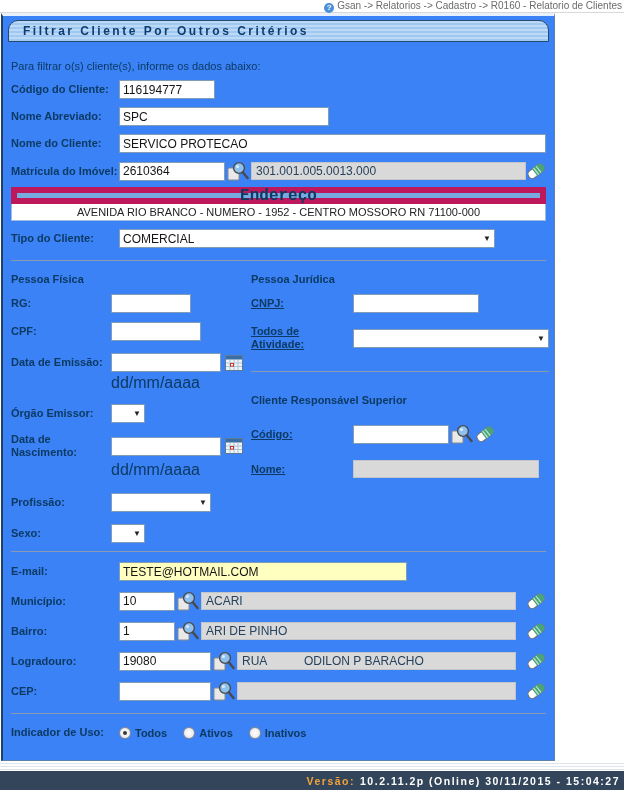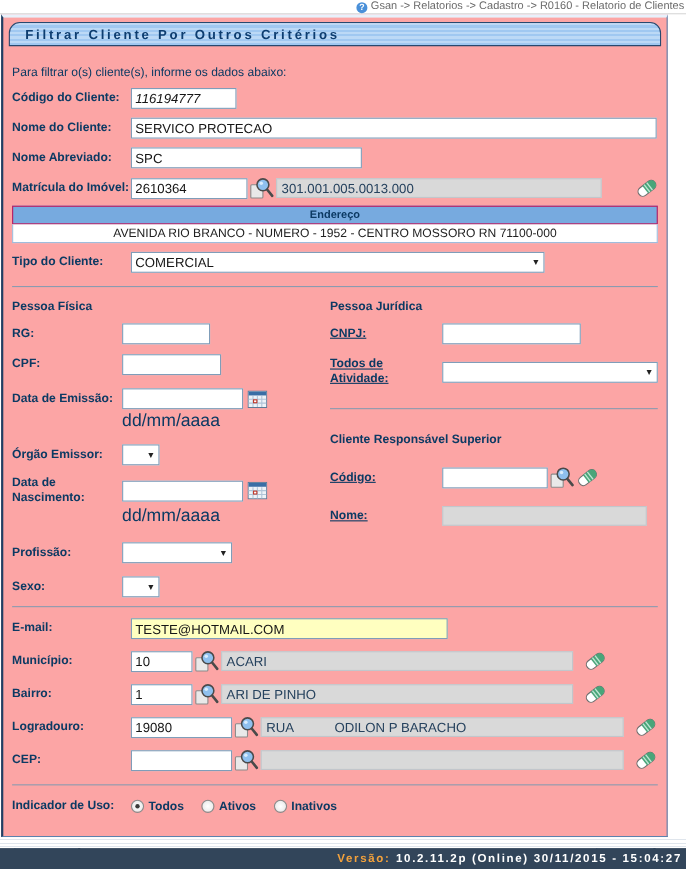--- a/index.html
+++ b/index.html
@@ -9,22 +9,22 @@
   
   .topbar { position:absolute; top:0; left:0; right:0; height:13px; background:#fff;
     display:flex; align-items:center; justify-content:flex-end; padding-right:2px;
     border-bottom:1px solid #d8d8d8; }
   .crumb { font-size:10px; color:#6b6b6b; white-space:nowrap; }
   .help-ic { display:inline-block; width:10px; height:10px; border-radius:50%;
     background:#4a90d9; color:#fff; font-size:8px; font-weight:bold; text-align:center;
     line-height:10px; margin-right:3px; vertical-align:-1px; }
 
   
-  .frame { position:absolute; top:13px; left:1px; width:606px; height:748px;
-    background:#fca5a5; border-left:2px solid #1f4064; border-right:1px solid #5b82ad;
+  .frame { position:absolute; top:13px; left:1px; width:554px; height:748px;
+    background:#3b82f6; border-left:2px solid #1f4064; border-right:1px solid #5b82ad;
     border-top:3px solid #e8f1fb; border-bottom:1px solid #5b82ad; }
 
   .titlebar { margin:4px 5px 0 5px; height:22px; border:1px solid #27496f;
     border-radius:10px 10px 0 0; display:flex; align-items:center; padding-left:14px;
     background:repeating-linear-gradient(180deg,#bcd9f6 0 2px,#a0c8f1 2px 4px); }
   .titlebar span { font-size:12px; font-weight:bold; letter-spacing:2.5px; color:#0d3d70; }
 
   .content { padding:0 8px; }
   .intro { margin-top:18px; font-size:11px; color:#0c3a63; }
 
@@ -35,23 +35,23 @@
   .ro { height:18px; background:#d9d9d9; border:1px solid #c2c6cb; font-size:12px;
     color:#26425e; padding:2px 4px; display:flex; align-items:center; overflow:hidden; white-space:nowrap; }
   .sel { height:19px; border:1px solid #7f9db9; background:#fff; display:flex;
     align-items:center; font-size:12px; color:#151515; padding:0 3px; position:relative; }
   .sel .arrow { position:absolute; right:3px; font-size:8px; color:#222; }
 
   .icbtn { display:inline-flex; cursor:pointer; }
   .mag { margin:0 2px; }
   .ers { margin-left:10px; }
 
-  .tbl-head { margin-top:6px; height:17px; background:#77aadf; border:1px solid #be185d;
-    display:flex; align-items:center; justify-content:center; font-size:10px;
-    font-weight:bold; color:#0c3a63; }
+  .tbl-head { margin-top:6px; height:17px; background:#77aadf; border:6px solid #be185d;
+    display:flex; align-items:center; justify-content:center; font-size:16px;
+    font-weight:bold; color:#0c3a63;font-family:Liberation Mono, monospace; }
   .tbl-row { height:17px; background:#fff; border:1px solid #9fbcdc; border-top:none;
     display:flex; align-items:center; justify-content:center; font-size:11px; color:#222; }
 
   .hr { border-top:1px solid #8a9bb0; margin-top:12px; }
 
   .cols { display:flex; margin-top:4px;justify-content:space-between; }
   .colL { width:300px; }
   .colR { flex:1; padding-left:8px; }
   .sect-h { font-size:11px; font-weight:bold; color:#0c3a63; margin-top:8px; }
   .prow { display:flex; align-items:center; margin-top:9px; }
@@ -118,31 +118,31 @@
 <div class="frame">
   <div class="titlebar">
     <span>Filtrar Cliente Por Outros Critérios</span>
   </div>
 
   <div class="content">
     <div class="intro">Para filtrar o(s) cliente(s), informe os dados abaixo:</div>
 
     <div class="row">
       <span class="lbl">Código do Cliente:</span>
-      <input class="txt" style="width: 96px; font-style: italic;" value="116194777">
+      <input class="txt" style="width: 96px;" value="116194777">
+    </div>
+
+    <div class="row">
+      <span class="lbl">Nome Abreviado:</span>
+      <input class="txt" style="width: 210px;" value="SPC">
     </div>
 
     <div class="row">
       <span class="lbl">Nome do Cliente:</span>
       <input class="txt" style="width: 478px;" value="SERVICO PROTECAO">
-    </div>
-
-    <div class="row">
-      <span class="lbl">Nome Abreviado:</span>
-      <input class="txt" style="width: 210px;" value="SPC">
     </div>
 
     <div class="row">
       <span class="lbl">Matrícula do Imóvel:</span>
       <input class="txt" style="width: 106px;" value="2610364">
       <span class="icbtn mag">
         <svg width="22" height="20">
             <use href="#magnifier"></use>
           </svg>
         </span>

